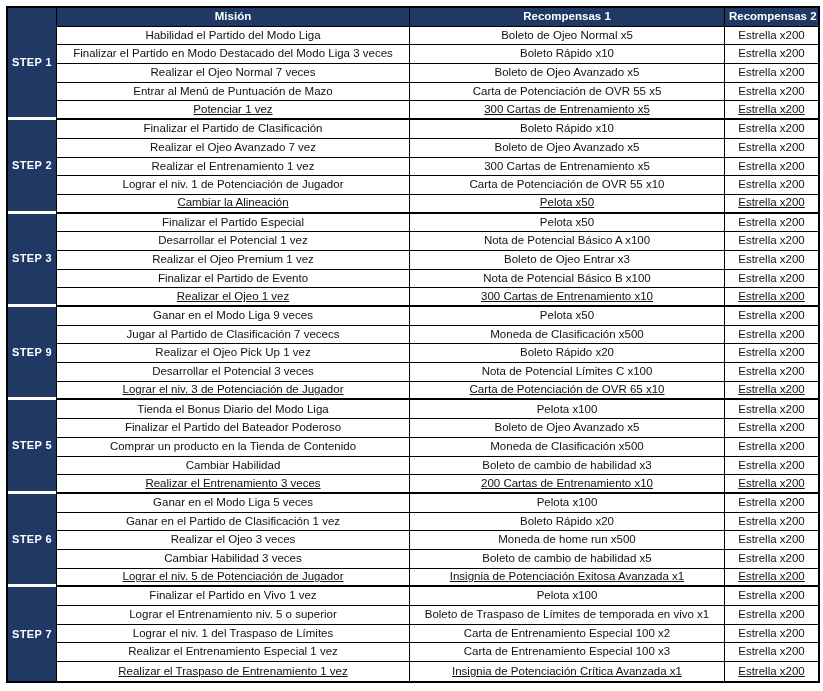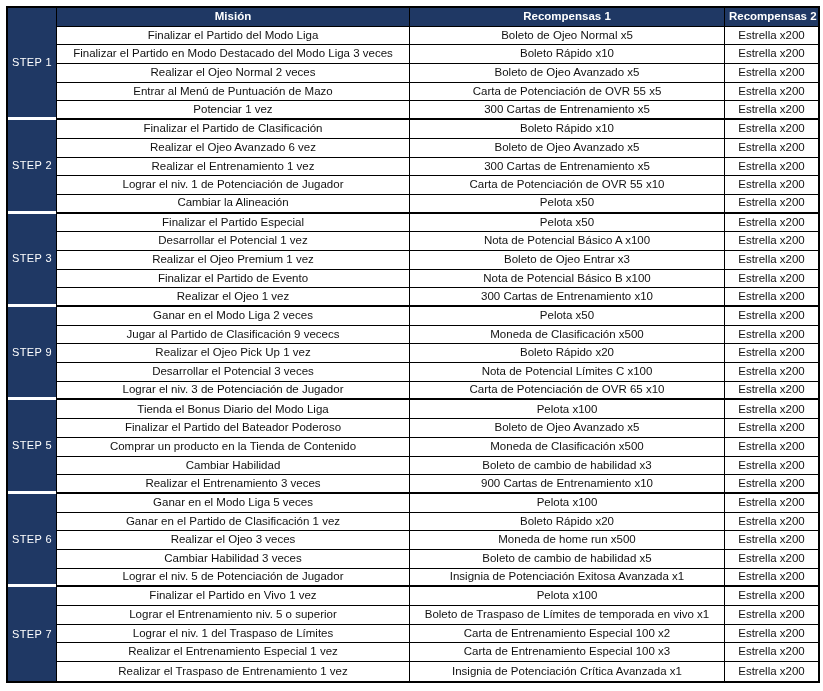--- a/index.html
+++ b/index.html
@@ -54,27 +54,27 @@
     border-left: 1px solid var(--border);
     border-bottom: 1px solid var(--border);
     margin-top: 20px;
   }
   td.data-cell {
     background: var(--body-bg);
     color: var(--body-text);
     border-left: 1px solid var(--border);
     border-bottom: 1px solid var(--border);
   }
-  tr.group-end td.data-cell { border-bottom-width: 2px; }
+  tr.group-end td.data-cell { border-bottom-width: 2px; text-decoration: underline; }
   tr:last-child td.data-cell { border-bottom-width: 0; }
 
   td.step-cell {
     background: var(--step-bg);
     color: var(--step-text);
-    font-weight: normal;
+    font-weight: bold;
     font-size: 11px;
     letter-spacing: 0.4px;
     border-bottom: 3px solid #FFFFFF;
   }
   td.step-cell.last { border-bottom: none; }
 </style>
 </head>
 <body>
 
 <div class="page">
@@ -86,52 +86,52 @@
       <col class="col-reward2">
     </colgroup>
     <tbody>
         <tr>
           <td class="step-cell" rowspan="6">STEP 1</td>
           <th>Misión</th>
           <th>Recompensas 1</th>
           <th>Recompensas 2</th>
         </tr>
         <tr>
-          <td class="data-cell">Finalizar el Partido del Modo Liga</td>
+          <td class="data-cell">Habilidad el Partido del Modo Liga</td>
           <td class="data-cell">Boleto de Ojeo Normal x5</td>
           <td class="data-cell">Estrella x200</td>
         </tr>
         <tr>
           <td class="data-cell">Finalizar el Partido en Modo Destacado del Modo Liga 3 veces</td>
           <td class="data-cell">Boleto Rápido x10</td>
           <td class="data-cell">Estrella x200</td>
         </tr>
         <tr>
-          <td class="data-cell">Realizar el Ojeo Normal 2 veces</td>
+          <td class="data-cell">Realizar el Ojeo Normal 7 veces</td>
           <td class="data-cell">Boleto de Ojeo Avanzado x5</td>
           <td class="data-cell">Estrella x200</td>
         </tr>
         <tr>
           <td class="data-cell">Entrar al Menú de Puntuación de Mazo</td>
           <td class="data-cell">Carta de Potenciación de OVR 55 x5</td>
           <td class="data-cell">Estrella x200</td>
         </tr>
         <tr class="group-end">
           <td class="data-cell">Potenciar 1 vez</td>
           <td class="data-cell">300 Cartas de Entrenamiento x5</td>
           <td class="data-cell">Estrella x200</td>
         </tr>
         <tr>
           <td class="step-cell" rowspan="5">STEP 2</td>
           <td class="data-cell">Finalizar el Partido de Clasificación</td>
           <td class="data-cell">Boleto Rápido x10</td>
           <td class="data-cell">Estrella x200</td>
         </tr>
         <tr>
-          <td class="data-cell">Realizar el Ojeo Avanzado 6 vez</td>
+          <td class="data-cell">Realizar el Ojeo Avanzado 7 vez</td>
           <td class="data-cell">Boleto de Ojeo Avanzado x5</td>
           <td class="data-cell">Estrella x200</td>
         </tr>
         <tr>
           <td class="data-cell">Realizar el Entrenamiento 1 vez</td>
           <td class="data-cell">300 Cartas de Entrenamiento x5</td>
           <td class="data-cell">Estrella x200</td>
         </tr>
         <tr>
           <td class="data-cell">Lograr el niv. 1 de Potenciación de Jugador</td>
@@ -164,26 +164,26 @@
           <td class="data-cell">Nota de Potencial Básico B x100</td>
           <td class="data-cell">Estrella x200</td>
         </tr>
         <tr class="group-end">
           <td class="data-cell">Realizar el Ojeo 1 vez</td>
           <td class="data-cell">300 Cartas de Entrenamiento x10</td>
           <td class="data-cell">Estrella x200</td>
         </tr>
         <tr>
           <td class="step-cell" rowspan="5">STEP 9</td>
-          <td class="data-cell">Ganar en el Modo Liga 2 veces</td>
+          <td class="data-cell">Ganar en el Modo Liga 9 veces</td>
           <td class="data-cell">Pelota x50</td>
           <td class="data-cell">Estrella x200</td>
         </tr>
         <tr>
-          <td class="data-cell">Jugar al Partido de Clasificación 9 vececs</td>
+          <td class="data-cell">Jugar al Partido de Clasificación 7 vececs</td>
           <td class="data-cell">Moneda de Clasificación x500</td>
           <td class="data-cell">Estrella x200</td>
         </tr>
         <tr>
           <td class="data-cell">Realizar el Ojeo Pick Up 1 vez</td>
           <td class="data-cell">Boleto Rápido x20</td>
           <td class="data-cell">Estrella x200</td>
         </tr>
         <tr>
           <td class="data-cell">Desarrollar el Potencial 3 veces</td>
@@ -211,21 +211,21 @@
           <td class="data-cell">Moneda de Clasificación x500</td>
           <td class="data-cell">Estrella x200</td>
         </tr>
         <tr>
           <td class="data-cell">Cambiar Habilidad</td>
           <td class="data-cell">Boleto de cambio de habilidad x3</td>
           <td class="data-cell">Estrella x200</td>
         </tr>
         <tr class="group-end">
           <td class="data-cell">Realizar el Entrenamiento 3 veces</td>
-          <td class="data-cell">900 Cartas de Entrenamiento x10</td>
+          <td class="data-cell">200 Cartas de Entrenamiento x10</td>
           <td class="data-cell">Estrella x200</td>
         </tr>
         <tr>
           <td class="step-cell" rowspan="5">STEP 6</td>
           <td class="data-cell">Ganar en el Modo Liga 5 veces</td>
           <td class="data-cell">Pelota x100</td>
           <td class="data-cell">Estrella x200</td>
         </tr>
         <tr>
           <td class="data-cell">Ganar en el Partido de Clasificación 1 vez</td>

